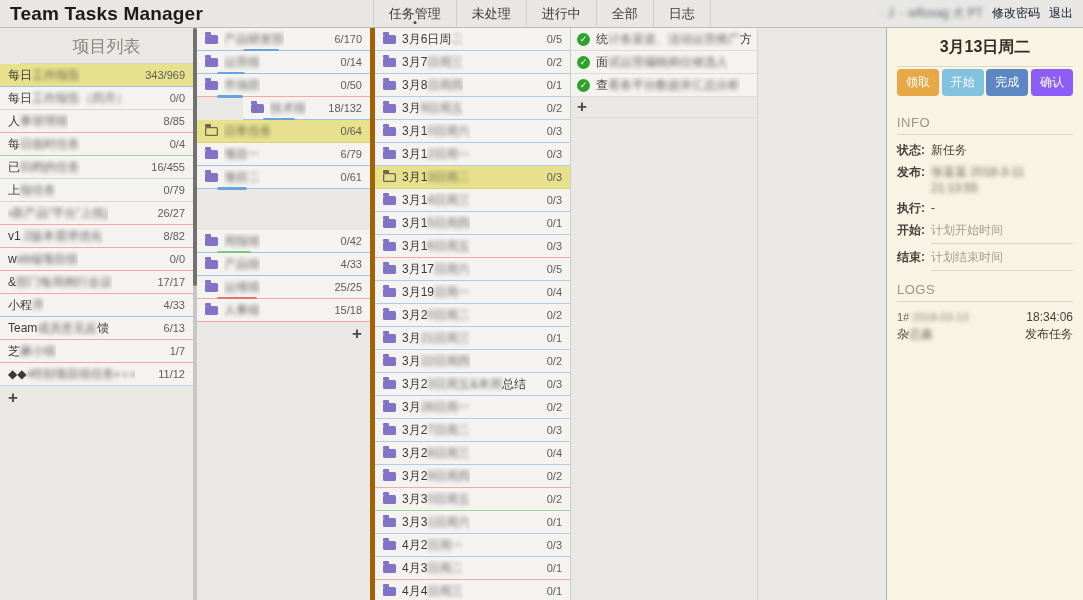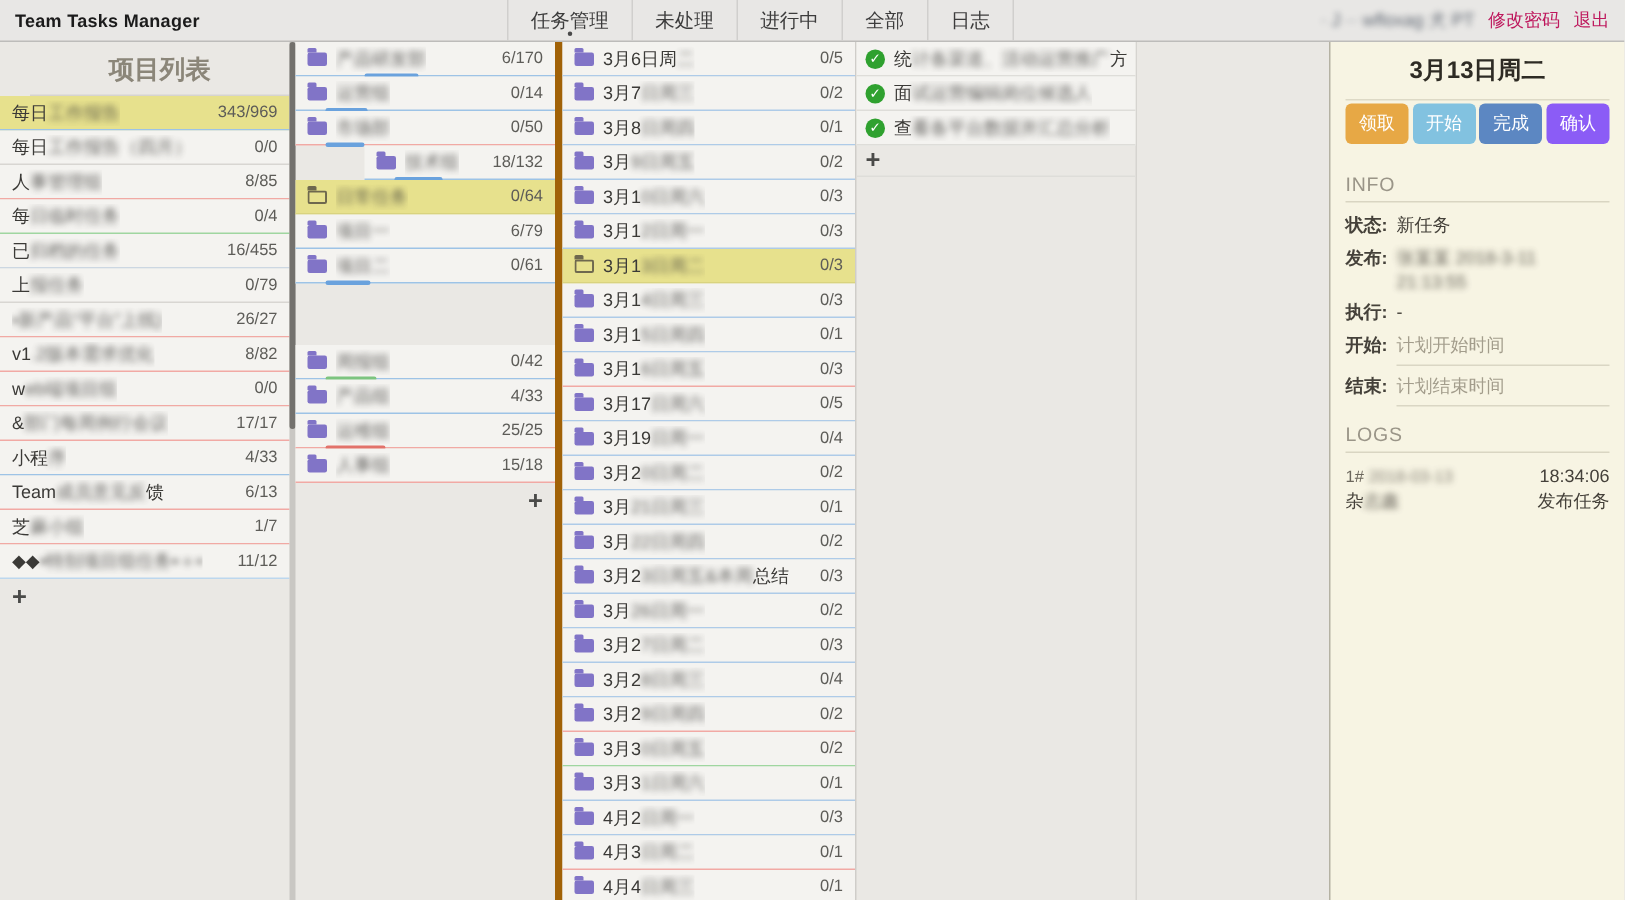--- a/index.html
+++ b/index.html
@@ -2,41 +2,41 @@
 <html><head>
 <meta charset="utf-8">
 <style>
   * { margin:0; padding:0; box-sizing:border-box; }
   html,body { width:1083px; height:600px; }
   body { font-family:"Liberation Sans","DejaVu Sans",sans-serif; background:#eae8e4; overflow:hidden; }
   .app { position:relative; width:1083px; height:600px; background:#eae8e4; }
 
   
   .header { height:28px; display:flex; align-items:stretch; background:#e8e7e5; border-bottom:1px solid #bdbcba; }
-  .app-title { font-size:12px; font-weight:bold; color:#1b1b1b; margin-left:10px; align-self:center; letter-spacing:.2px; }
+  .app-title { font-size:19px; font-weight:bold; color:#1b1b1b; margin-left:10px; align-self:center; letter-spacing:.2px; }
   .nav { display:flex; margin-left:auto; }
   .nav-item { padding:0 15px; display:flex; align-items:center; font-size:13px; color:#3c3c3c; border-left:1px solid #d0cfcd; position:relative; cursor:pointer; }
   .nav-item:last-child { border-right:1px solid #d0cfcd; }
   .nav-item.active::after { content:""; position:absolute; bottom:3px; left:50%; transform:translateX(-50%); width:3px; height:3px; border-radius:50%; background:#4a4a4a; }
   .user-area { margin-left:auto; display:flex; align-items:center; gap:9px; margin-right:10px; font-size:12px; }
   .user-name { color:#47505e; filter:blur(2px); opacity:.85; }
-  .hlink { color:#be185d; cursor:pointer; }
+  .hlink { color:#0f172a; cursor:pointer; }
 
   
   .main { display:flex; height:572px; }
   .col { height:100%; }
   .col-projects { width:193px; }
   .scroll-strip { width:4px; background:#c9c7c3; position:relative; }
   .scroll-thumb { position:absolute; top:0; left:0; width:4px; height:258px; background:#73716d; border-radius:2px; }
   .col-folders { width:178px; border-right:5px solid #a16207;text-align:right; }
   .col-dates { width:196px; border-right:1px solid #cfcdc9; }
   .col-tasks { width:187px; border-right:1px solid #d6d4d0; }
   .col-gap { width:128px; }
 
-  .col-title { font-size:17px; font-weight:bold; color:#8b8679; text-align:center; padding:7px 0 5px; border-bottom:1px solid #d6d4d0;margin-left:20px; }
+  .col-title { font-size:17px; font-weight:normal; color:#8b8679; text-align:center; padding:7px 0 5px; border-bottom:1px solid #d6d4d0;margin-left:20px; }
 
   .row { display:flex; align-items:center; height:23px; border-bottom:1px solid #d8d6d2; padding:0 8px; background:#f4f3f0; position:relative; font-size:12px; color:#3b3a37; cursor:pointer; }
   .row.selected { background:#e7e18d; }
   .name { display:flex; align-items:center; white-space:nowrap; overflow:hidden; }
   .count { margin-left:auto; font-size:11px; color:#5d5c58; padding-left:6px; flex:none; }
   .blur { filter:blur(2.2px); opacity:.8; }
 
   .pill { position:absolute; bottom:-2px; height:3px; border-radius:2px; }
 
   .folder { width:13px; height:9px; background:#8174c7; border-radius:1.5px; position:relative; margin-right:6px; flex:none; margin-top:1px; }

